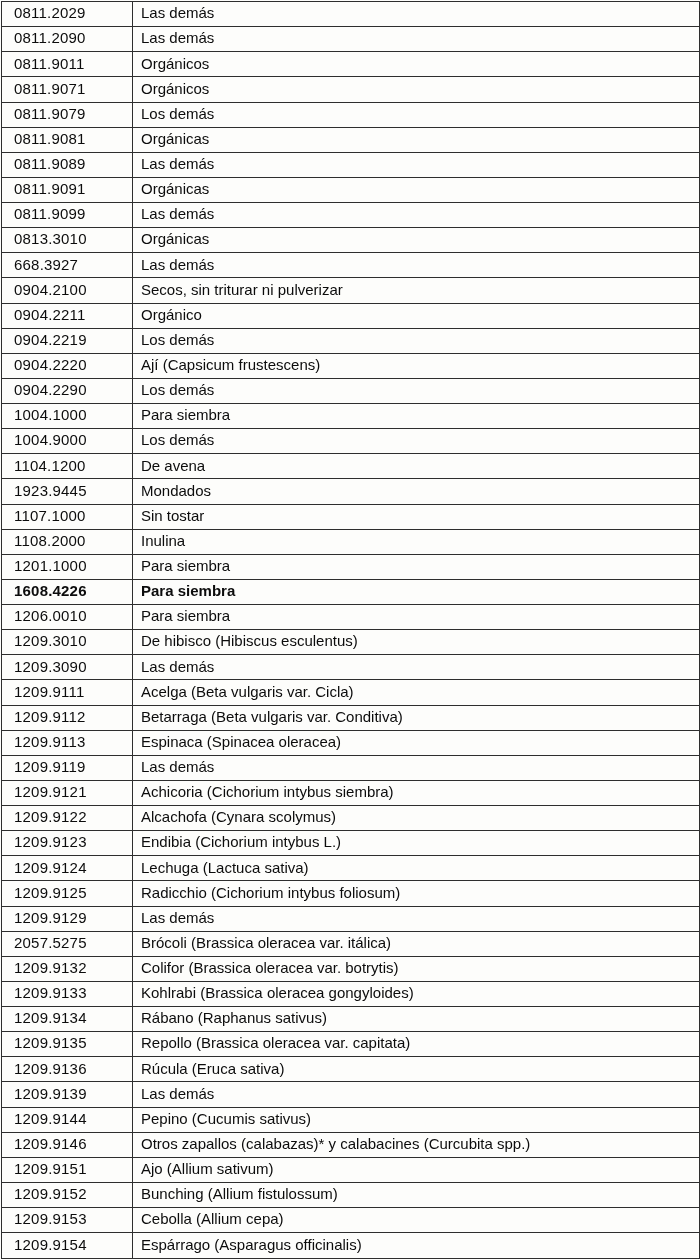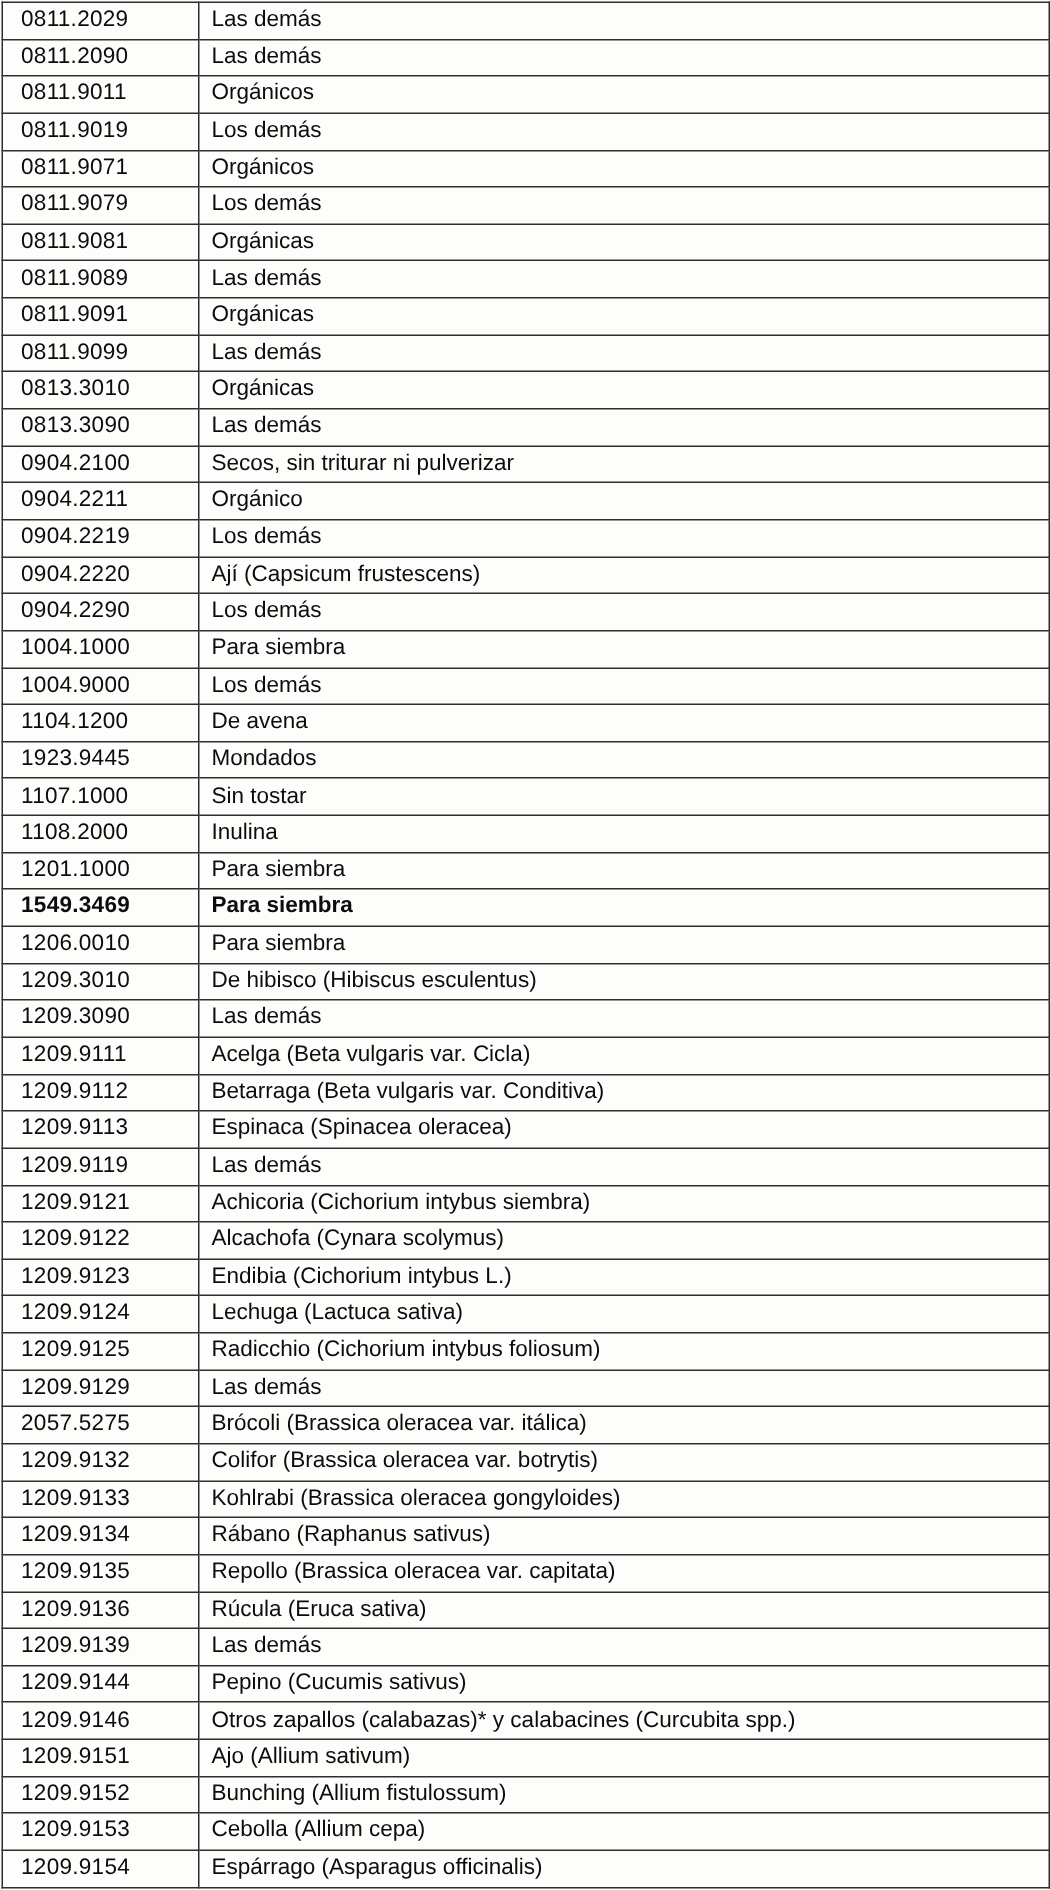--- a/index.html
+++ b/index.html
@@ -51,24 +51,20 @@
       </tr>
       <tr>
         <td class="code">0811.2090</td>
         <td class="desc">Las demás</td>
       </tr>
       <tr>
         <td class="code">0811.9011</td>
         <td class="desc">Orgánicos</td>
       </tr>
       <tr>
-        <td class="code">0811.9019</td>
-        <td class="desc">Los demás</td>
-      </tr>
-      <tr>
         <td class="code">0811.9071</td>
         <td class="desc">Orgánicos</td>
       </tr>
       <tr>
         <td class="code">0811.9079</td>
         <td class="desc">Los demás</td>
       </tr>
       <tr>
         <td class="code">0811.9081</td>
         <td class="desc">Orgánicas</td>
@@ -83,21 +79,21 @@
       </tr>
       <tr>
         <td class="code">0811.9099</td>
         <td class="desc">Las demás</td>
       </tr>
       <tr>
         <td class="code">0813.3010</td>
         <td class="desc">Orgánicas</td>
       </tr>
       <tr>
-        <td class="code">0813.3090</td>
+        <td class="code">668.3927</td>
         <td class="desc">Las demás</td>
       </tr>
       <tr>
         <td class="code">0904.2100</td>
         <td class="desc">Secos, sin triturar ni pulverizar</td>
       </tr>
       <tr>
         <td class="code">0904.2211</td>
         <td class="desc">Orgánico</td>
       </tr>
@@ -135,21 +131,21 @@
       </tr>
       <tr>
         <td class="code">1108.2000</td>
         <td class="desc">Inulina</td>
       </tr>
       <tr>
         <td class="code">1201.1000</td>
         <td class="desc">Para siembra</td>
       </tr>
       <tr class="bold">
-        <td class="code">1549.3469</td>
+        <td class="code">1608.4226</td>
         <td class="desc">Para siembra</td>
       </tr>
       <tr>
         <td class="code">1206.0010</td>
         <td class="desc">Para siembra</td>
       </tr>
       <tr>
         <td class="code">1209.3010</td>
         <td class="desc">De hibisco (Hibiscus esculentus)</td>
       </tr>

